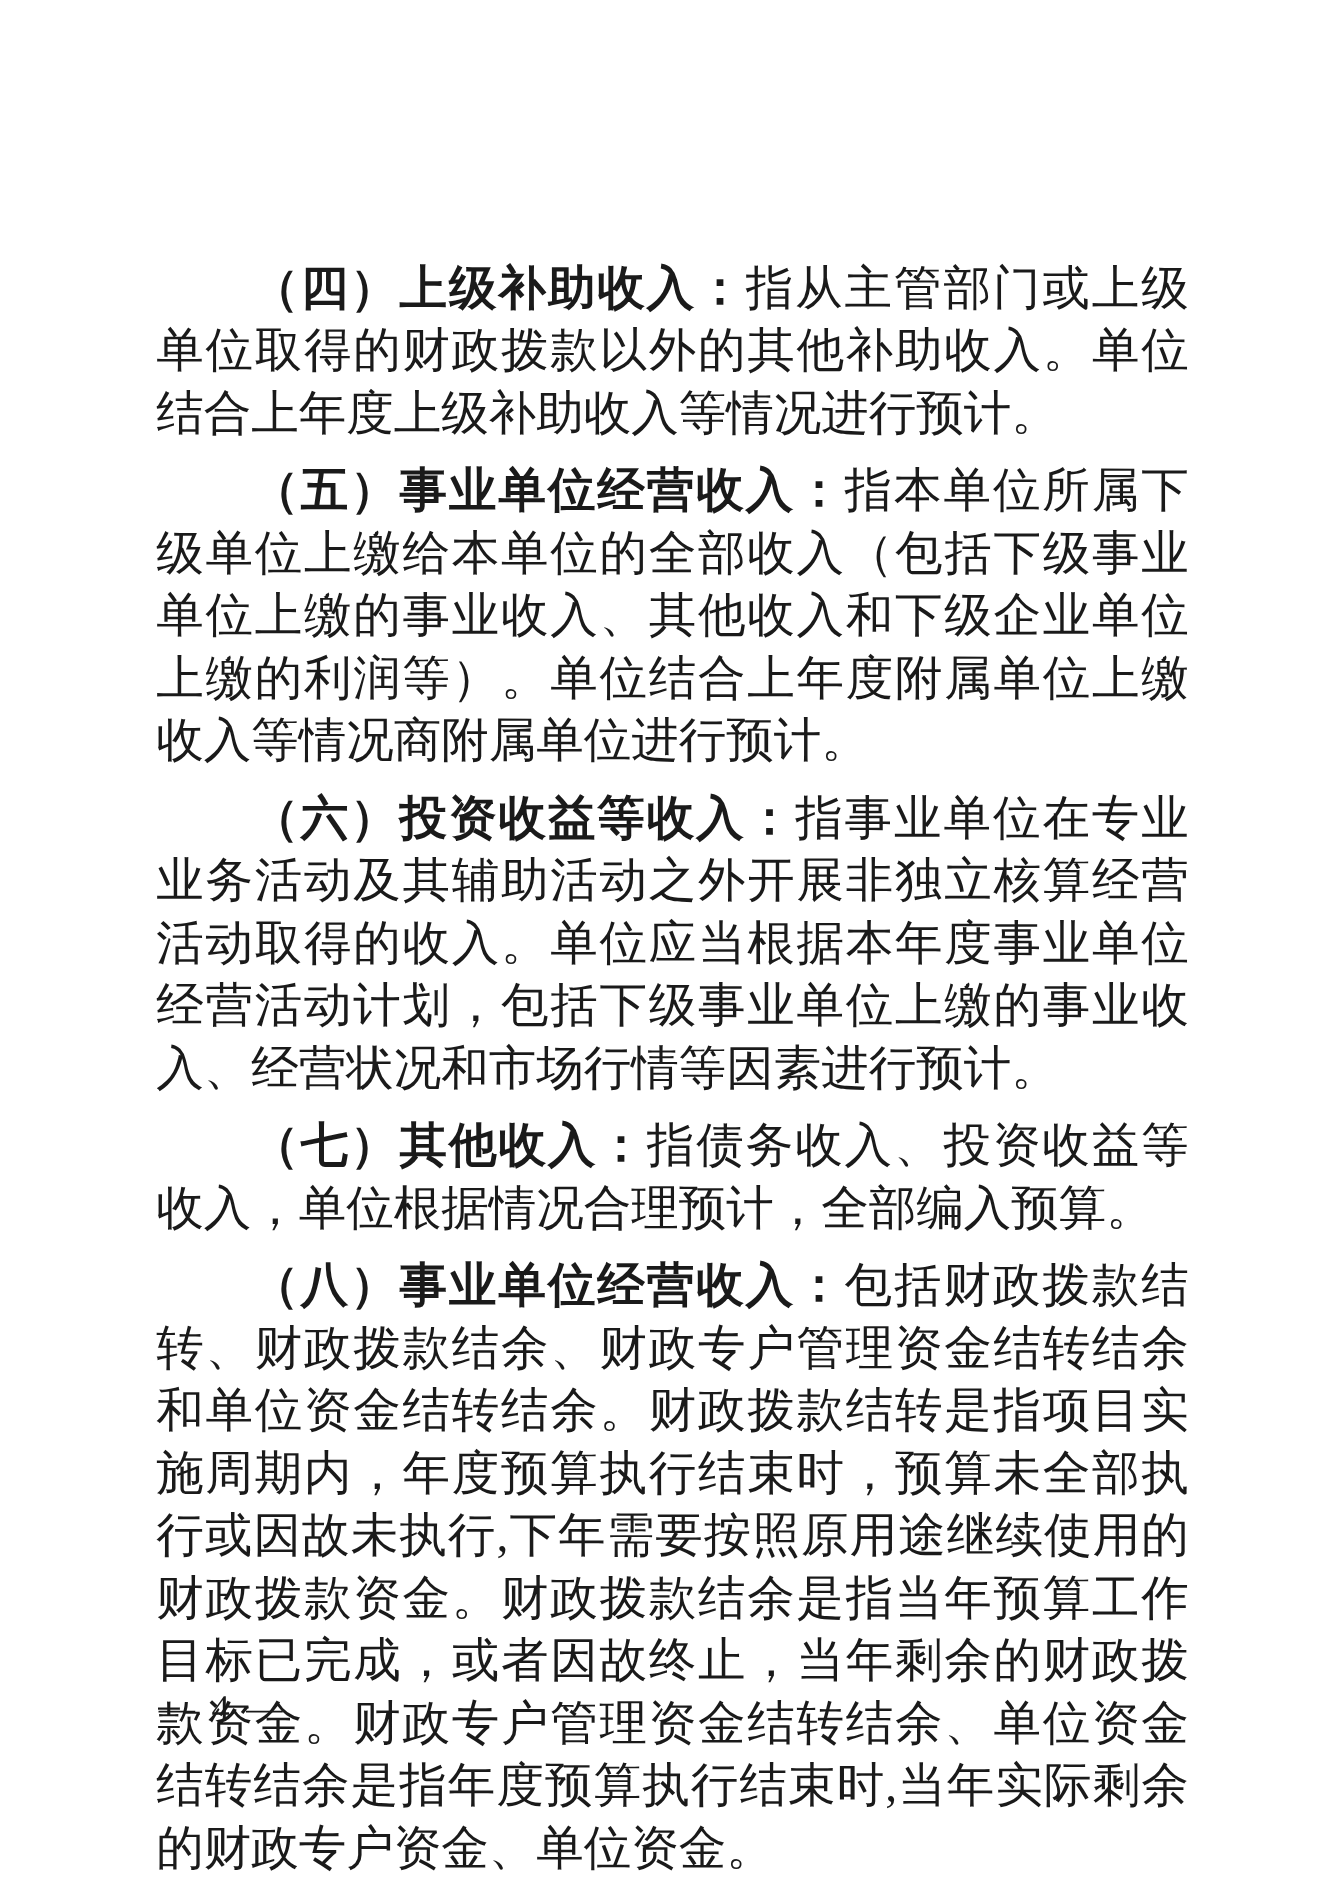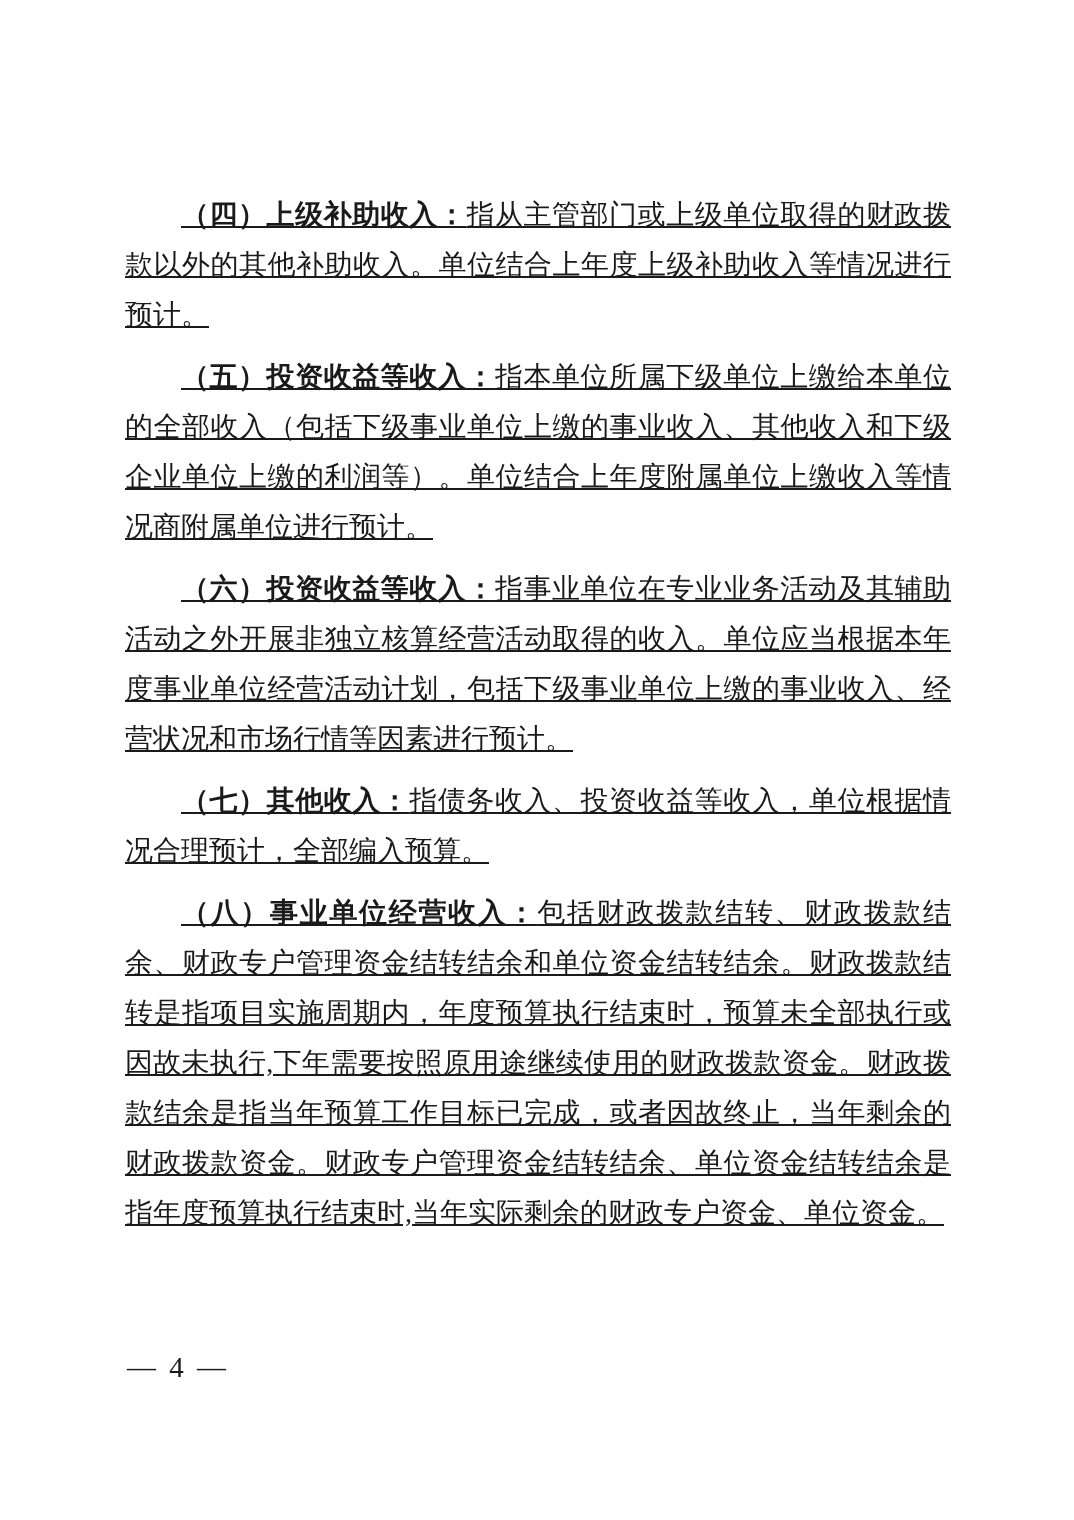--- a/index.html
+++ b/index.html
@@ -12,28 +12,27 @@
     width: 1074px;
     height: 1520px;
     background: #ffffff;
     overflow: hidden;
     font-family: "Liberation Serif", "DejaVu Serif", serif;
     color: #1a1a1a;
   }
   .content {
     position: absolute;
     left: 125px;
-    top: 190px;
+    top: 206px;
     width: 826px;
-    font-size: 28px;
+    font-size: 38px;
     line-height: 50px;
     text-align: justify;
     text-justify: inter-ideograph;
     letter-spacing: 0;
-    text-decoration: underline;
   }
   .content p {
     margin: 0 0 12px 0;
     text-indent: 2em;
   }
   .para-heading {
     font-weight: 700;
   }
   .para-body {
     font-weight: 400;
@@ -54,21 +53,21 @@
 
 <div class="page">
 
   <div class="content">
 
     <p>
       <span class="para-heading">（四）上级补助收入：</span><span class="para-body">指从主管部门或上级单位取得的财政拨款以外的其他补助收入。单位结合上年度上级补助收入等情况进行预计。</span>
     </p>
 
     <p>
-      <span class="para-heading">（五）投资收益等收入：</span><span class="para-body">指本单位所属下级单位上缴给本单位的全部收入（包括下级事业单位上缴的事业收入、其他收入和下级企业单位上缴的利润等）。单位结合上年度附属单位上缴收入等情况商附属单位进行预计。</span>
+      <span class="para-heading">（五）事业单位经营收入：</span><span class="para-body">指本单位所属下级单位上缴给本单位的全部收入（包括下级事业单位上缴的事业收入、其他收入和下级企业单位上缴的利润等）。单位结合上年度附属单位上缴收入等情况商附属单位进行预计。</span>
     </p>
 
     <p>
       <span class="para-heading">（六）投资收益等收入：</span><span class="para-body">指事业单位在专业业务活动及其辅助活动之外开展非独立核算经营活动取得的收入。单位应当根据本年度事业单位经营活动计划，包括下级事业单位上缴的事业收入、经营状况和市场行情等因素进行预计。</span>
     </p>
 
     <p>
       <span class="para-heading">（七）其他收入：</span><span class="para-body">指债务收入、投资收益等收入，单位根据情况合理预计，全部编入预算。</span>
     </p>
 

